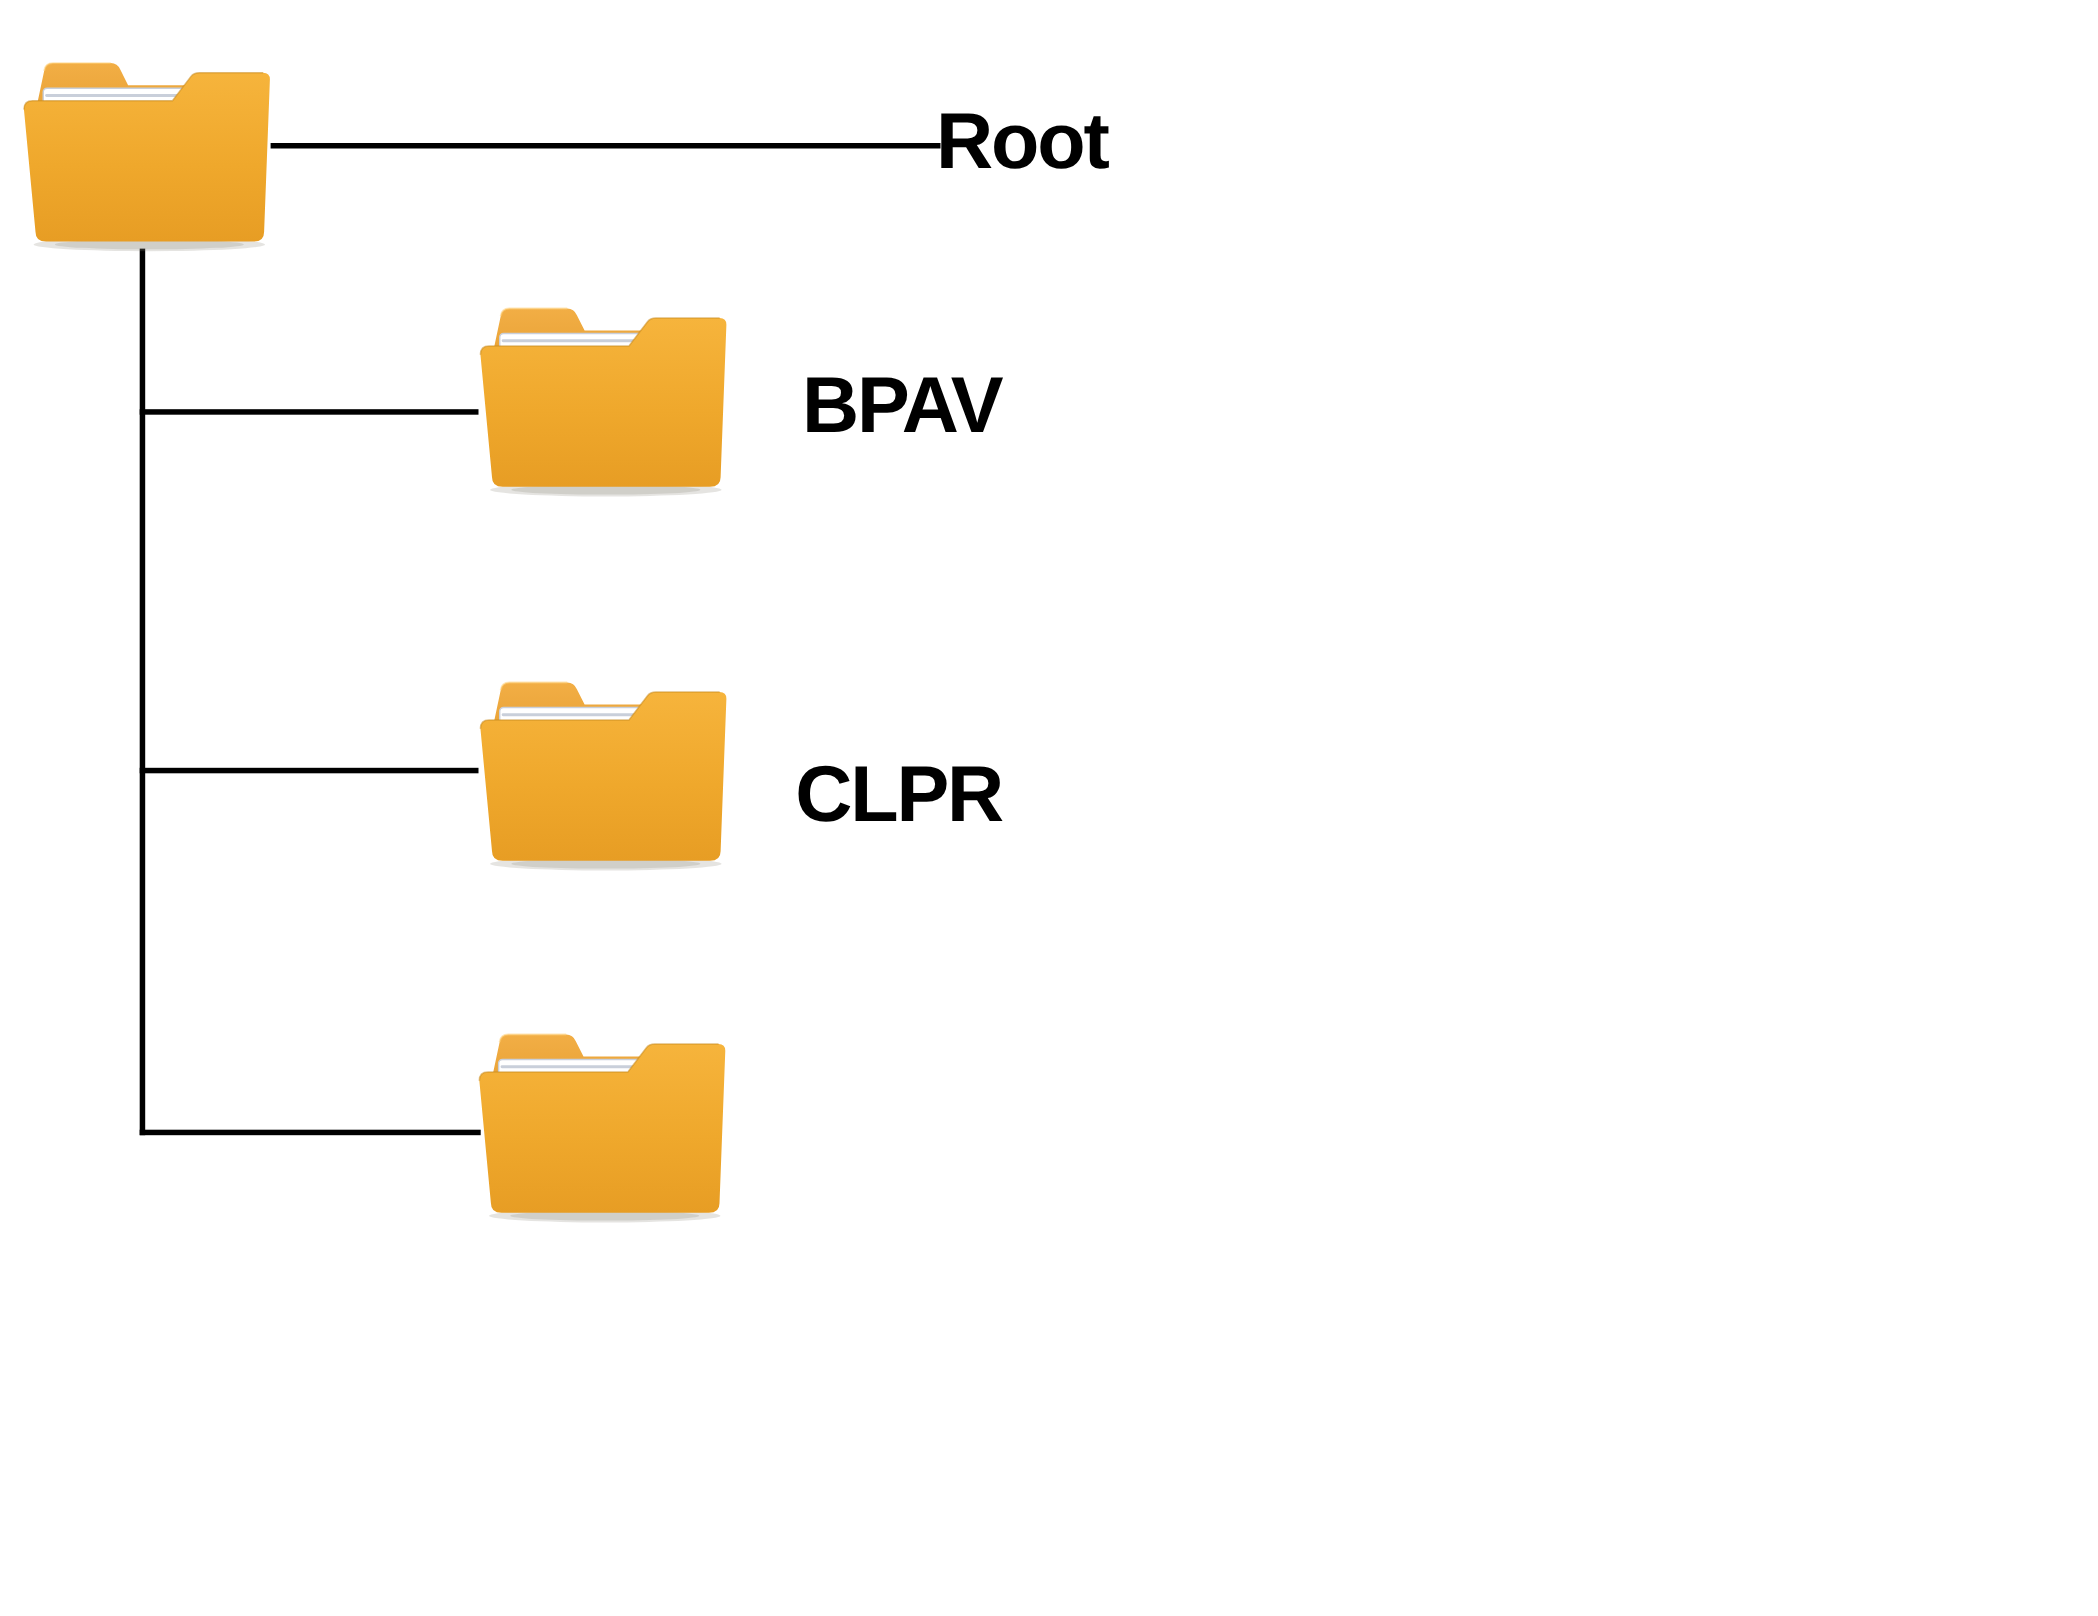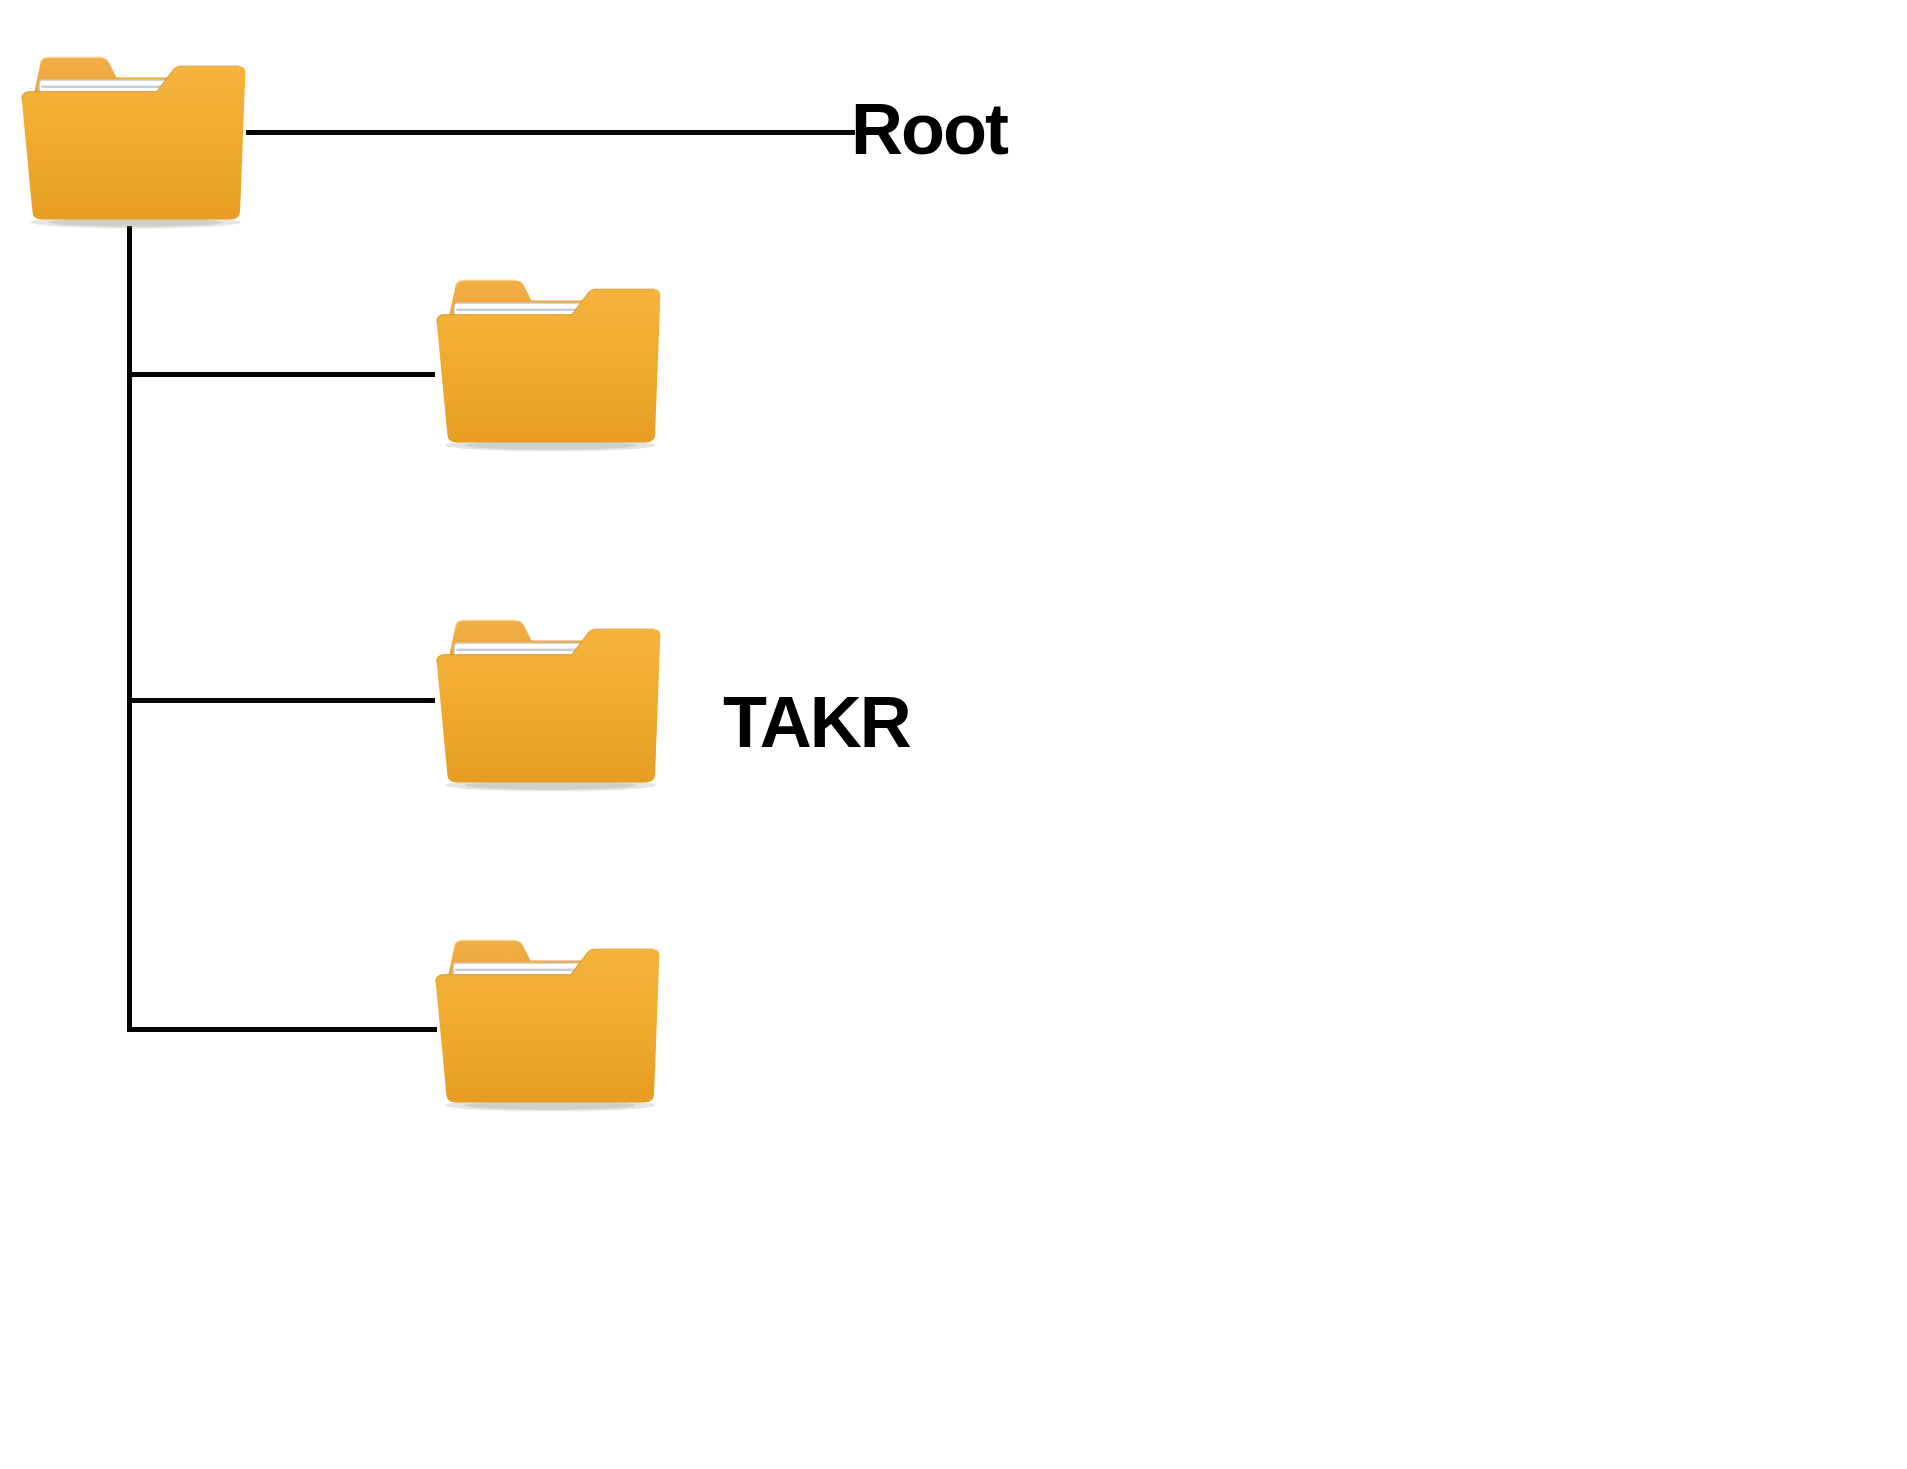--- a/index.html
+++ b/index.html
@@ -94,23 +94,24 @@
   <div class="connector h" id="line-takr"></div>
 
   <svg class="folder" id="pos-folder-root">
     <use href="#folder-icon"></use>
   </svg>
   <div class="node-label" id="label-root">Root</div>
 
   <svg class="folder" id="pos-folder-bpav">
     <use href="#folder-icon"></use>
   </svg>
+  <div class="node-label" id="label-bpav">BPAV</div>
 
   <svg class="folder" id="pos-folder-clpr">
     <use href="#folder-icon"></use>
   </svg>
-  <div class="node-label" id="label-clpr">TAKR</div>
+  <div class="node-label" id="label-clpr">CLPR</div>
 
   <svg class="folder" id="pos-folder-takr">
     <use href="#folder-icon"></use>
   </svg>
 
 </div>
 
 </body></html>

